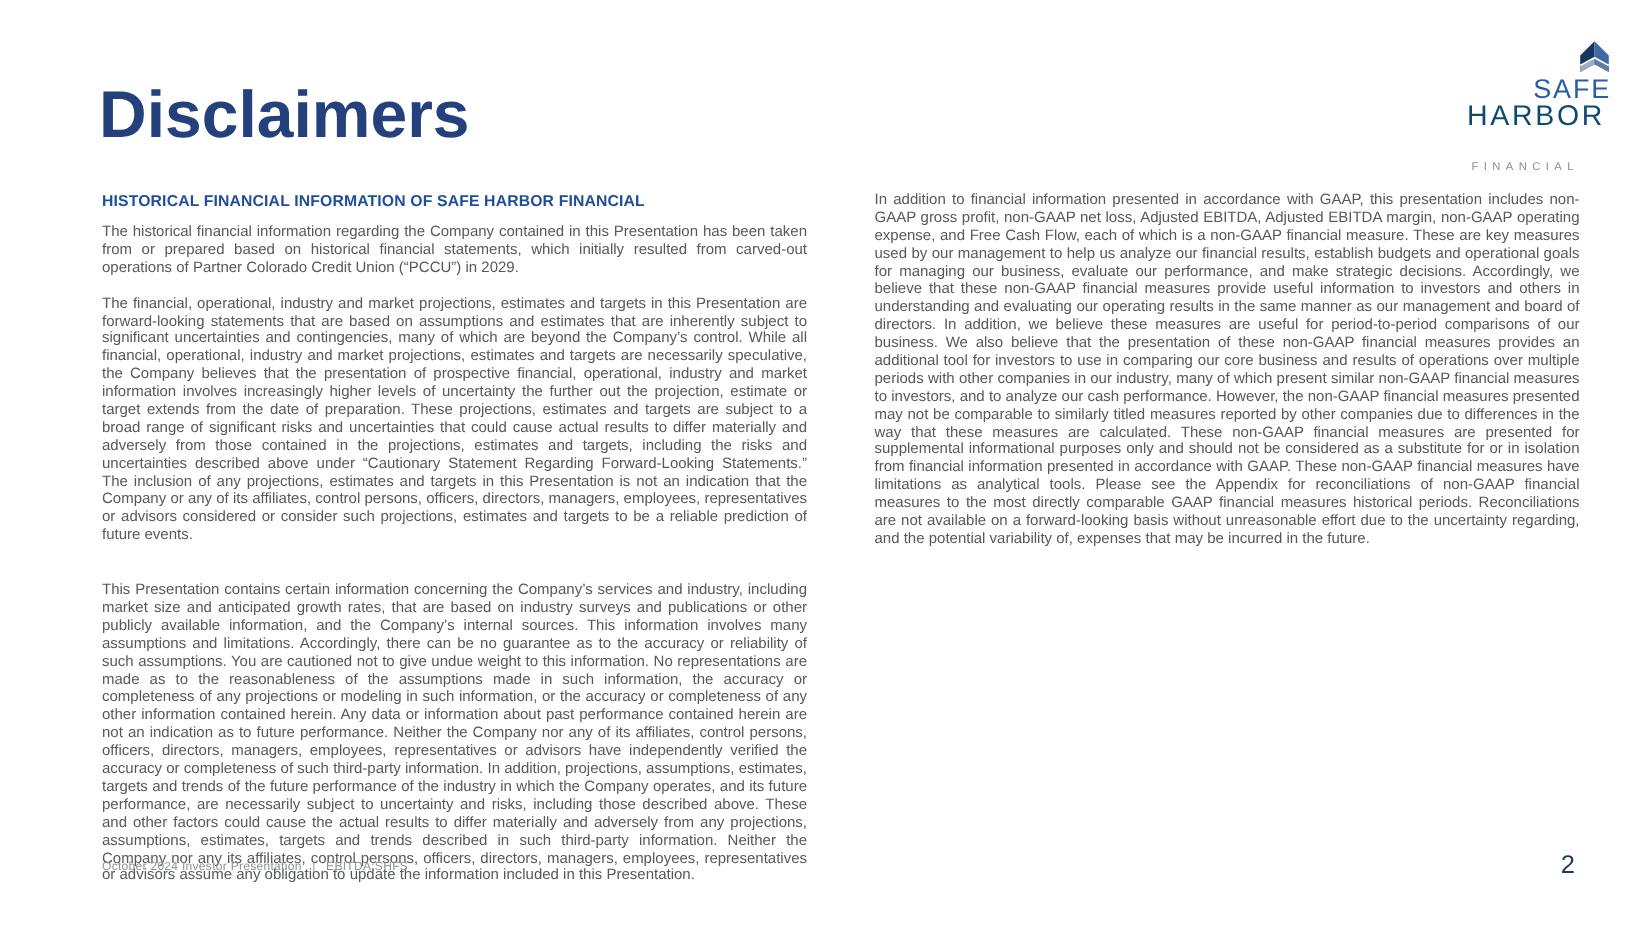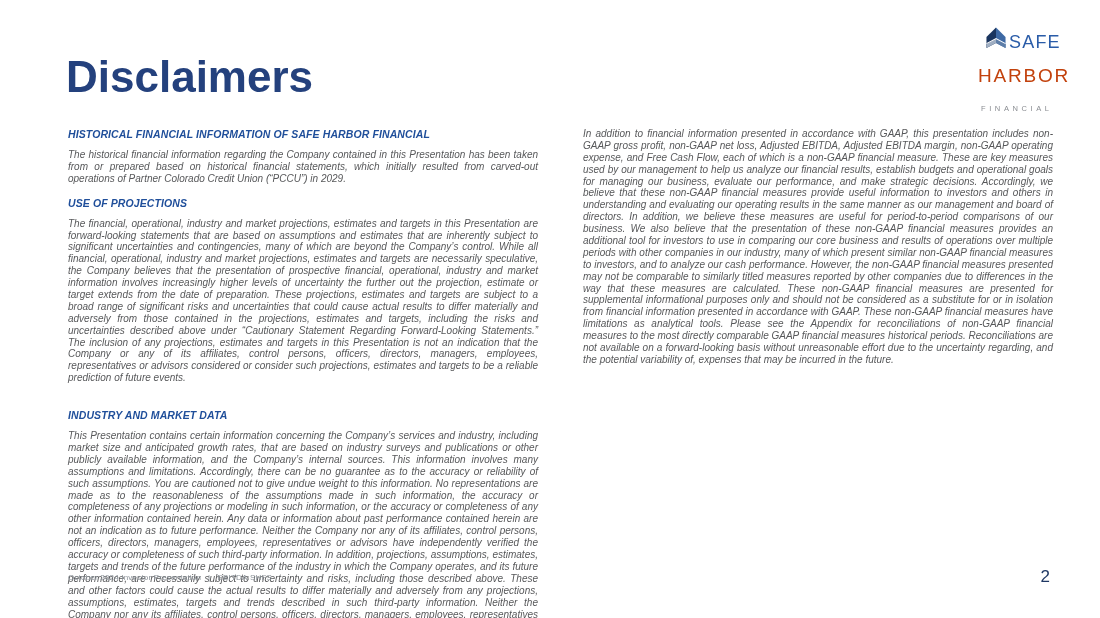--- a/index.html
+++ b/index.html
@@ -17,30 +17,30 @@
     left: 66px;
     top: 54px;
     margin: 0;
     font-size: 44px;
     line-height: 1.05;
     font-weight: 700;
     color: #24417D;
   }
   
   .logo { position: absolute; top: 26px; right: 26px; width: 96px; }
-  .logo-top { display: flex; align-items: flex-end; margin-left: 7px; }
+  .logo-top { display: flex; align-items: flex-end; margin-left: 7px; flex-direction: column; }
   .logo-icon svg { width: 22px; height: 25px; display: block; }
   .logo-safe { font-size: 18px; color: #2A5CA8; letter-spacing: 1.2px; margin-left: 2px; line-height: 0.95; }
-  .logo-harbor { font-size: 19px; color: #c2410c; letter-spacing: 1.8px; line-height: 1.1; margin-top: 15px; }
+  .logo-harbor { font-size: 19px; color: #0c4a6e; letter-spacing: 1.8px; line-height: 1.1; margin-top: 0; }
   .logo-financial { font-size: 7.5px; color: #8A8D92; letter-spacing: 3.6px; margin-top: 17px; margin-left: 3px; }
   
   .col { position: absolute; top: 128px; width: 470px; }
   .col-left { left: 68px; }
   .col-right { left: 583px; }
-  .col section { margin: 0 0 12px 0; font-style: italic; }
+  .col section { margin: 0 0 12px 0; }
   .col section.gap-large { margin-top: 25px; }
   .col h3 {
     margin: 0 0 9px 0;
     font-size: 10.5px;
     font-weight: 700;
     color: #1F4E9A;
     letter-spacing: 0.1px;
   }
   .col p {
     margin: 0;
@@ -90,25 +90,23 @@
     <div class="logo-harbor">HARBOR</div>
     <div class="logo-financial">FINANCIAL</div>
   </div>
 
   <div class="col col-left">
     <section>
       <h3>HISTORICAL FINANCIAL INFORMATION OF SAFE HARBOR FINANCIAL</h3>
       <p>The historical financial information regarding the Company contained in this Presentation has been taken from or prepared based on historical financial statements, which initially resulted from carved-out operations of Partner Colorado Credit Union (“PCCU”) in 2029.</p>
     </section>
     <section>
-      <h3>USE OF PROJECTIONS</h3>
       <p>The financial, operational, industry and market projections, estimates and targets in this Presentation are forward-looking statements that are based on assumptions and estimates that are inherently subject to significant uncertainties and contingencies, many of which are beyond the Company’s control.  While all financial, operational, industry and market projections, estimates and targets are necessarily speculative, the Company believes that the presentation of prospective financial, operational, industry and market information involves increasingly higher levels of uncertainty the further out the projection, estimate or target extends from the date of preparation.  These projections, estimates and targets are subject to a broad range of significant risks and uncertainties that could cause actual results to differ materially and adversely from those contained in the projections, estimates and targets, including the risks and uncertainties described above under “Cautionary Statement Regarding Forward-Looking Statements.”  The inclusion of any projections, estimates and targets in this Presentation is not an indication that the Company or any of its affiliates, control persons, officers, directors, managers, employees, representatives or advisors considered or consider such projections, estimates and targets to be a reliable prediction of future events.</p>
     </section>
     <section class="gap-large">
-      <h3>INDUSTRY AND MARKET DATA</h3>
       <p>This Presentation contains certain information concerning the Company’s services and industry, including market size and anticipated growth rates, that are based on industry surveys and publications or other publicly available information, and the Company’s internal sources.  This information involves many assumptions and limitations.  Accordingly, there can be no guarantee as to the accuracy or reliability of such assumptions.  You are cautioned not to give undue weight to this information.  No representations are made as to the reasonableness of the assumptions made in such information, the accuracy or completeness of any projections or modeling in such information, or the accuracy or completeness of any other information contained herein.  Any data or information about past performance contained herein are not an indication as to future performance.  Neither the Company nor any of its affiliates, control persons, officers, directors, managers, employees, representatives or advisors have independently verified the accuracy or completeness of such third-party information.  In addition, projections, assumptions, estimates, targets and trends of the future performance of the industry in which the Company operates, and its future performance, are necessarily subject to uncertainty and risks, including those described above.  These and other factors could cause the actual results to differ materially and adversely from any projections, assumptions, estimates, targets and trends described in such third-party information.  Neither the Company nor any its affiliates, control persons, officers, directors, managers, employees, representatives or advisors assume any obligation to update the information included in this Presentation.</p>
     </section>
   </div>
 
   <div class="col col-right">
     <section>
       <p>In addition to financial information presented in accordance with GAAP, this presentation includes non-GAAP gross profit, non-GAAP net loss, Adjusted EBITDA, Adjusted EBITDA margin, non-GAAP operating expense, and Free Cash Flow, each of which is a non-GAAP financial measure. These are key measures used by our management to help us analyze our financial results, establish budgets and operational goals for managing our business, evaluate our performance, and make strategic decisions. Accordingly, we believe that these non-GAAP financial measures provide useful information to investors and others in understanding and evaluating our operating results in the same manner as our management and board of directors. In addition, we believe these measures are useful for period-to-period comparisons of our business. We also believe that the presentation of these non-GAAP financial measures provides an additional tool for investors to use in comparing our core business and results of operations over multiple periods with other companies in our industry, many of which present similar non-GAAP financial measures to investors, and to analyze our cash performance. However, the non-GAAP financial measures presented may not be comparable to similarly titled measures reported by other companies due to differences in the way that these measures are calculated. These non-GAAP financial measures are presented for supplemental informational purposes only and should not be considered as a substitute for or in isolation from financial information presented in accordance with GAAP. These non-GAAP financial measures have limitations as analytical tools. Please see the Appendix for reconciliations of non-GAAP financial measures to the most directly comparable GAAP financial measures historical periods. Reconciliations are not available on a forward-looking basis without unreasonable effort due to the uncertainty regarding, and the potential variability of, expenses that may be incurred in the future.</p>
     </section>
   </div>
 

